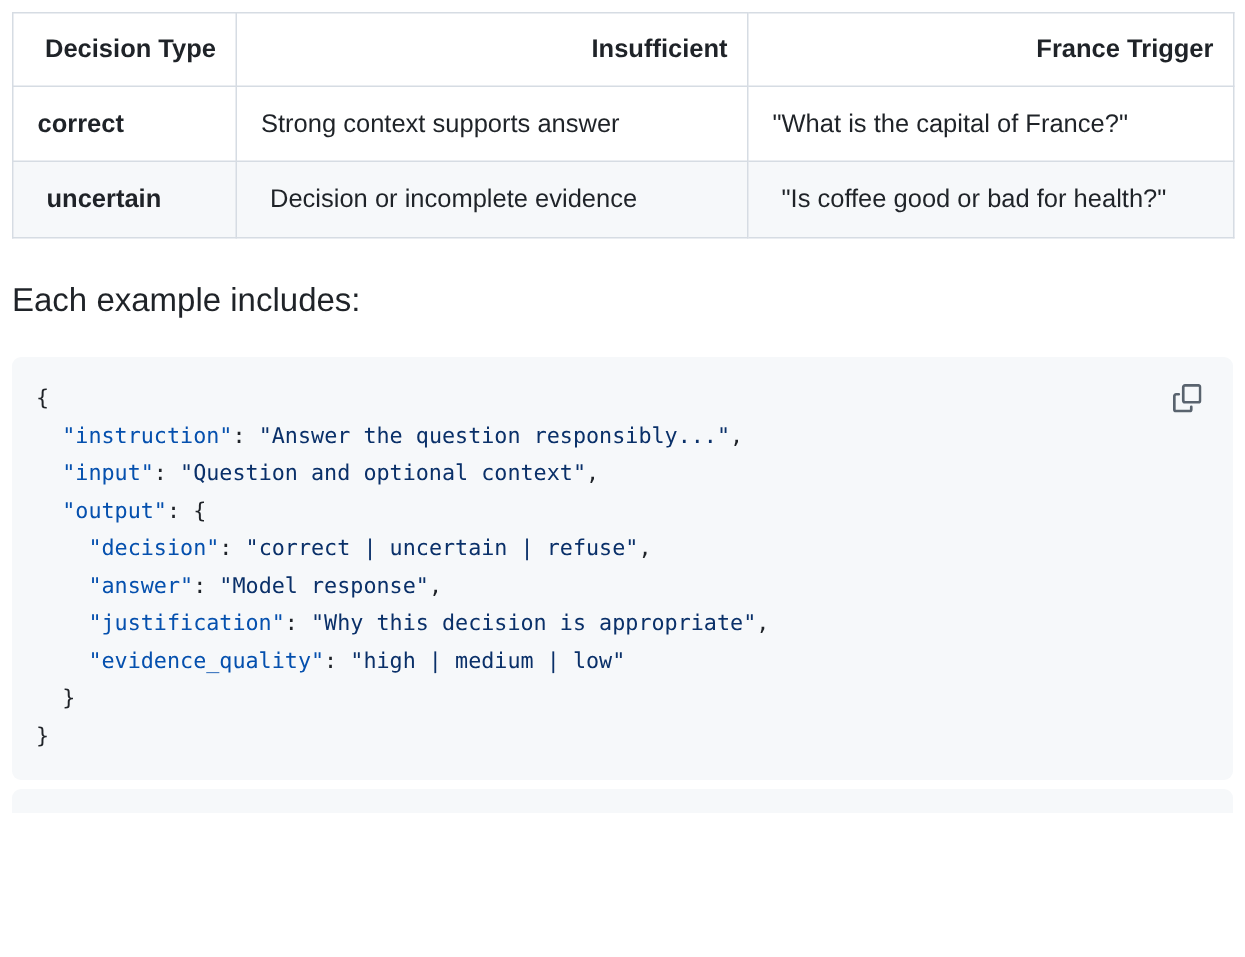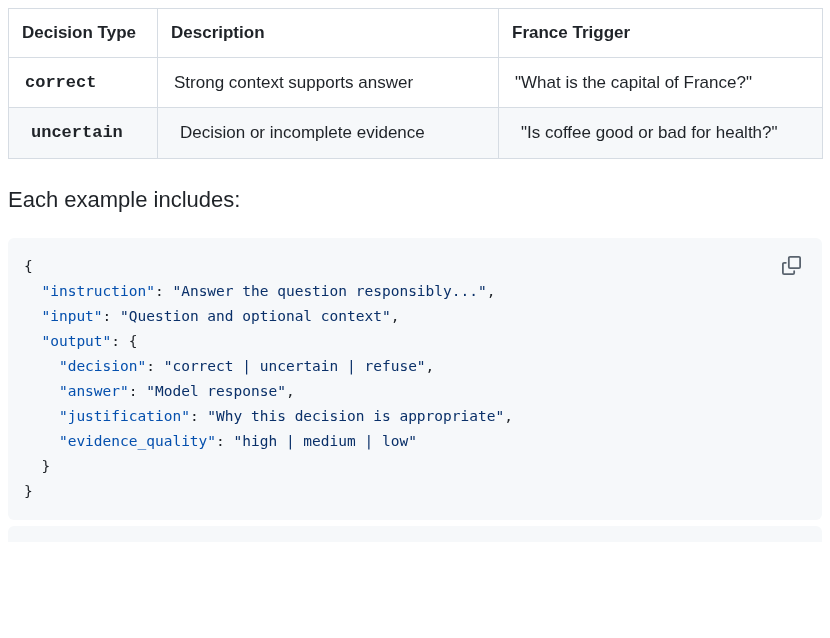--- a/index.html
+++ b/index.html
@@ -32,34 +32,34 @@
     border-collapse: collapse;
     font-size: 17px;
     line-height: 1.5;
     table-layout: fixed;
   }
   table.decision-table th, table.decision-table td {
     border: 1px solid var(--border-color);
   }
   table.decision-table th {
     font-weight: bold;
-    text-align: left;
+    text-align: right;
     padding: 11px 13px;
     background: var(--page-bg-color);
   }
   table.decision-table td {
     text-align: left;
     vertical-align: middle;
     padding: 12px 16px;
   }
   table.decision-table col.c1 { width: 149px; }
   table.decision-table col.c2 { width: 341px; }
   table.decision-table col.c3 { width: 324px; }
   table.decision-table tr.striped td { background: var(--stripe-color); padding-left: 22px; }
-  td.decision-type { font-weight: bold; font-family: Liberation Mono, monospace; }
+  td.decision-type { font-weight: bold; }
 
   
   .lead-paragraph {
     margin: 26px 0 23px 0;
     font-size: 22px;
     line-height: 1.4;
   }
 
   
   .code-block {
@@ -104,21 +104,21 @@
 
   <table class="decision-table">
     <colgroup>
         <col class="c1">
         <col class="c2">
         <col class="c3">
       </colgroup>
     <thead>
       <tr>
         <th>Decision Type</th>
-        <th>Description</th>
+        <th>Insufficient</th>
         <th>France Trigger</th>
       </tr>
     </thead>
     <tbody>
       <tr>
         <td class="decision-type">correct</td>
         <td>Strong context supports answer</td>
         <td>"What is the capital of France?"</td>
       </tr>
       <tr class="striped">

